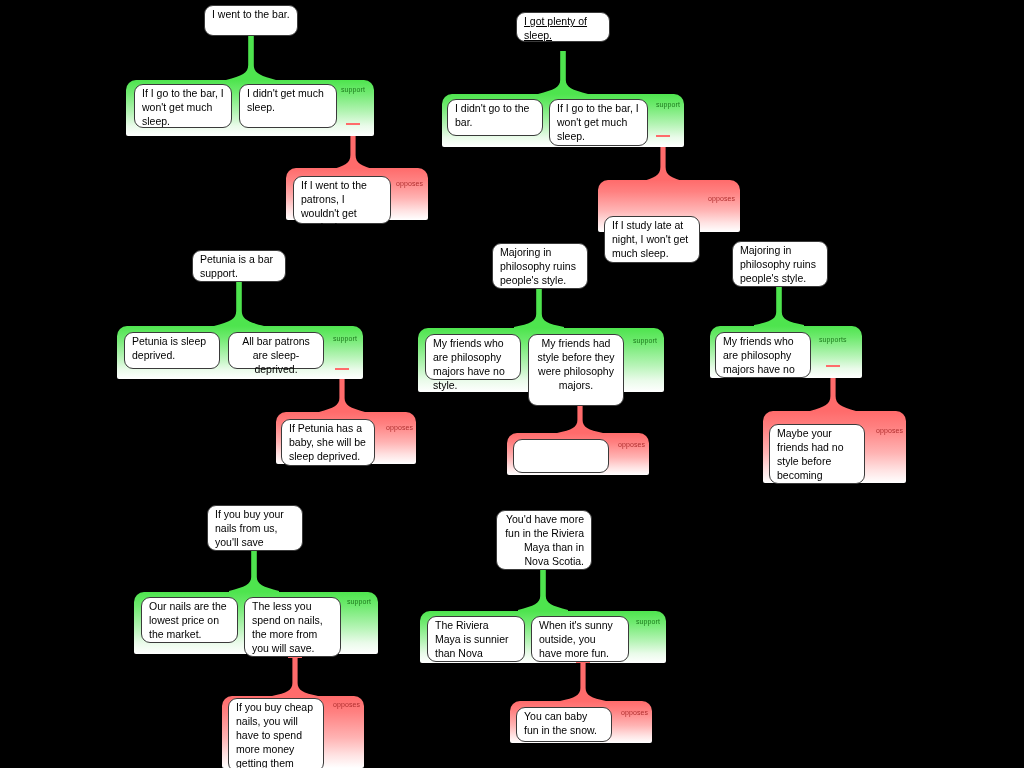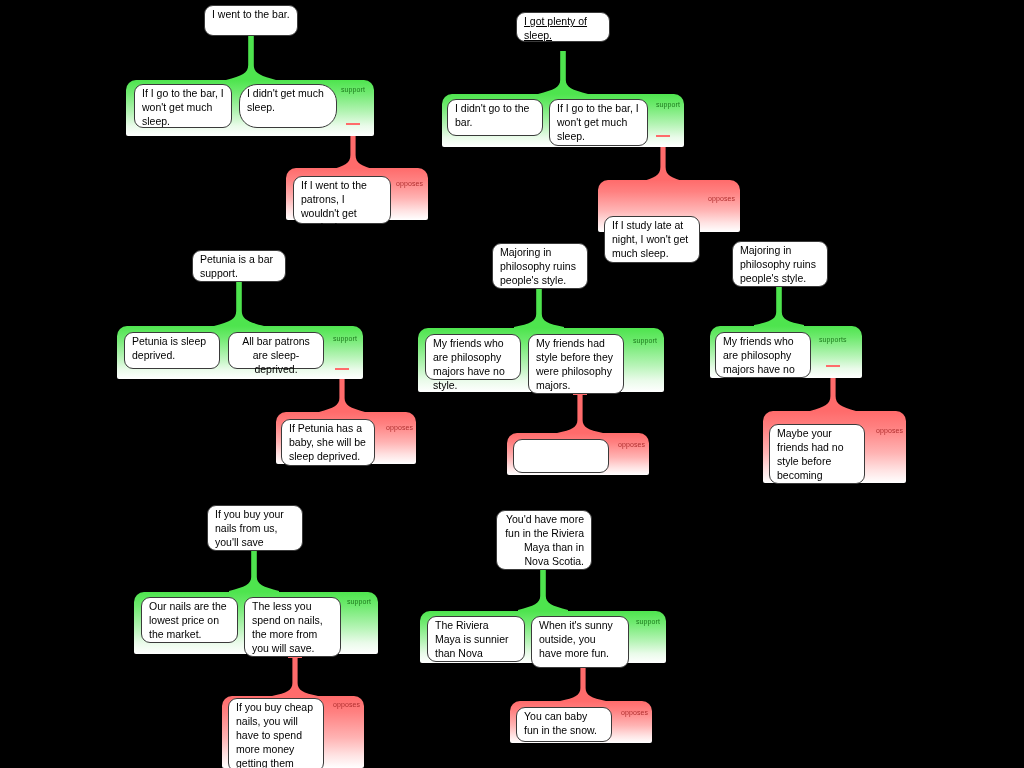--- a/index.html
+++ b/index.html
@@ -98,21 +98,21 @@
   <div class="connector" style="left:226px; top:35px; width:50px; height:48px;">
     <svg width="50" height="48" viewBox="0 0 50 48">
       <path d="M22.2,0 L27.8,0 L27.8,30 C27.8,38 34,41 50,45 L50,48 L0,48 L0,45 C16,41 22.2,38 22.2,30 Z" fill="#4ee44e"></path>
     </svg>
   </div>
 
   <div class="panel support" style="left:126px; top:80px; width:248px; height:56px;"></div>
   <div class="rel-label support" style="left:341px; top:86px;">support</div>
 
   <div class="claim" style="left:134px; top:84px; width:98px; height:44px;">If I go to the bar, I won't get much sleep.</div>
-  <div class="claim" style="left:239px; top:84px; width:98px; height:44px;border-radius:18px;">I didn't get much sleep.</div>
+  <div class="claim" style="left:239px; top:84px; width:98px; height:44px;">I didn't get much sleep.</div>
 
   <div class="cap opposes" style="left:346px; top:123px; width:14px;"></div>
   <div class="connector" style="left:330px; top:125px; width:46px; height:48px;">
     <svg width="46" height="48" viewBox="0 0 46 48">
       <path d="M20.4,0 L25.6,0 L25.6,30 C25.6,38 31,41 46,45 L46,48 L0,48 L0,45 C15,41 20.4,38 20.4,30 Z" fill="#ff6b6b"></path>
     </svg>
   </div>
 
   <div class="panel opposes" style="left:286px; top:168px; width:142px; height:52px;"></div>
   <div class="rel-label opposes" style="left:396px; top:180px;">opposes</div>
@@ -185,21 +185,21 @@
   <div class="connector" style="left:514px; top:288px; width:50px; height:42px;">
     <svg width="50" height="42" viewBox="0 0 50 42">
       <path d="M22.2,0 L27.8,0 L27.8,26 C27.8,33 34,36 50,39 L50,42 L0,42 L0,39 C16,36 22.2,33 22.2,26 Z" fill="#4ee44e"></path>
     </svg>
   </div>
 
   <div class="panel support" style="left:418px; top:328px; width:246px; height:64px;"></div>
   <div class="rel-label support" style="left:633px; top:337px;">support</div>
 
   <div class="claim" style="left:425px; top:334px; width:96px; height:46px;">My friends who are philosophy majors have no style.</div>
-  <div class="claim" style="left:528px; top:334px; width:96px; height:60px;">My friends had style before they were philosophy majors.</div>
+  <div class="claim" style="left:528px; top:334px; width:96px; height:72px;text-align:center;">My friends had style before they were philosophy majors.</div>
 
   <div class="cap opposes" style="left:573px; top:393px; width:14px;"></div>
   <div class="connector" style="left:557px; top:395px; width:46px; height:41px;">
     <svg width="46" height="41" viewBox="0 0 46 41">
       <path d="M20.4,0 L25.6,0 L25.6,25 C25.6,32 31,35 46,38 L46,41 L0,41 L0,38 C15,35 20.4,32 20.4,25 Z" fill="#ff6b6b"></path>
     </svg>
   </div>
 
   <div class="panel opposes" style="left:507px; top:433px; width:142px; height:42px;"></div>
   <div class="rel-label opposes" style="left:618px; top:441px;">opposes</div>
@@ -271,21 +271,21 @@
   <div class="connector" style="left:518px; top:569px; width:50px; height:44px;">
     <svg width="50" height="44" viewBox="0 0 50 44">
       <path d="M22.2,0 L27.8,0 L27.8,27 C27.8,34 34,37 50,41 L50,44 L0,44 L0,41 C16,37 22.2,34 22.2,27 Z" fill="#4ee44e"></path>
     </svg>
   </div>
 
   <div class="panel support" style="left:420px; top:611px; width:246px; height:52px;"></div>
   <div class="rel-label support" style="left:636px; top:618px;">support</div>
 
   <div class="claim" style="left:427px; top:616px; width:98px; height:46px;">The Riviera Maya is sunnier than Nova Scotia.</div>
-  <div class="claim" style="left:531px; top:616px; width:98px; height:52px;">When it's sunny outside, you have more fun.</div>
+  <div class="claim" style="left:531px; top:616px; width:98px; height:46px;">When it's sunny outside, you have more fun.</div>
 
   <div class="cap opposes" style="left:576px; top:661px; width:14px;"></div>
   <div class="connector" style="left:560px; top:663px; width:46px; height:41px;">
     <svg width="46" height="41" viewBox="0 0 46 41">
       <path d="M20.4,0 L25.6,0 L25.6,25 C25.6,32 31,35 46,38 L46,41 L0,41 L0,38 C15,35 20.4,32 20.4,25 Z" fill="#ff6b6b"></path>
     </svg>
   </div>
 
   <div class="panel opposes" style="left:510px; top:701px; width:142px; height:42px;"></div>
   <div class="rel-label opposes" style="left:621px; top:709px;">opposes</div>

